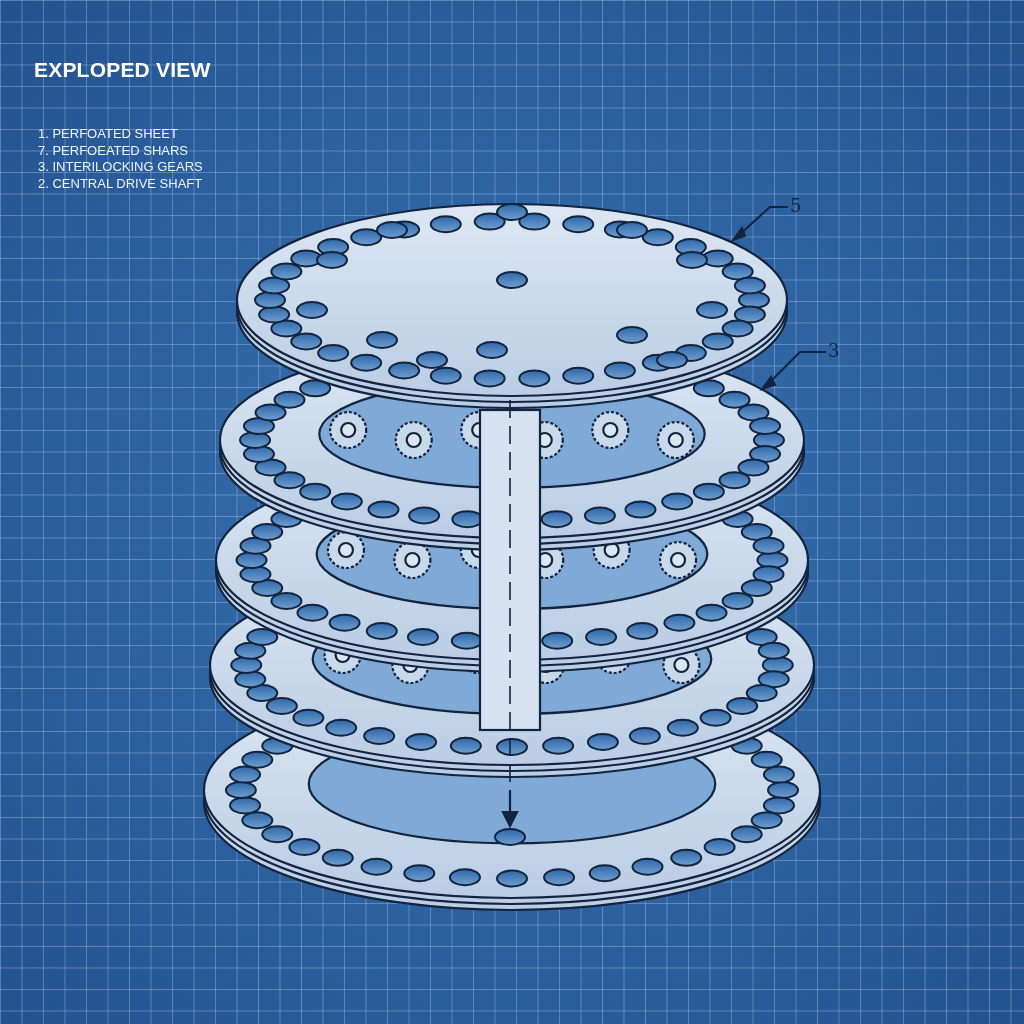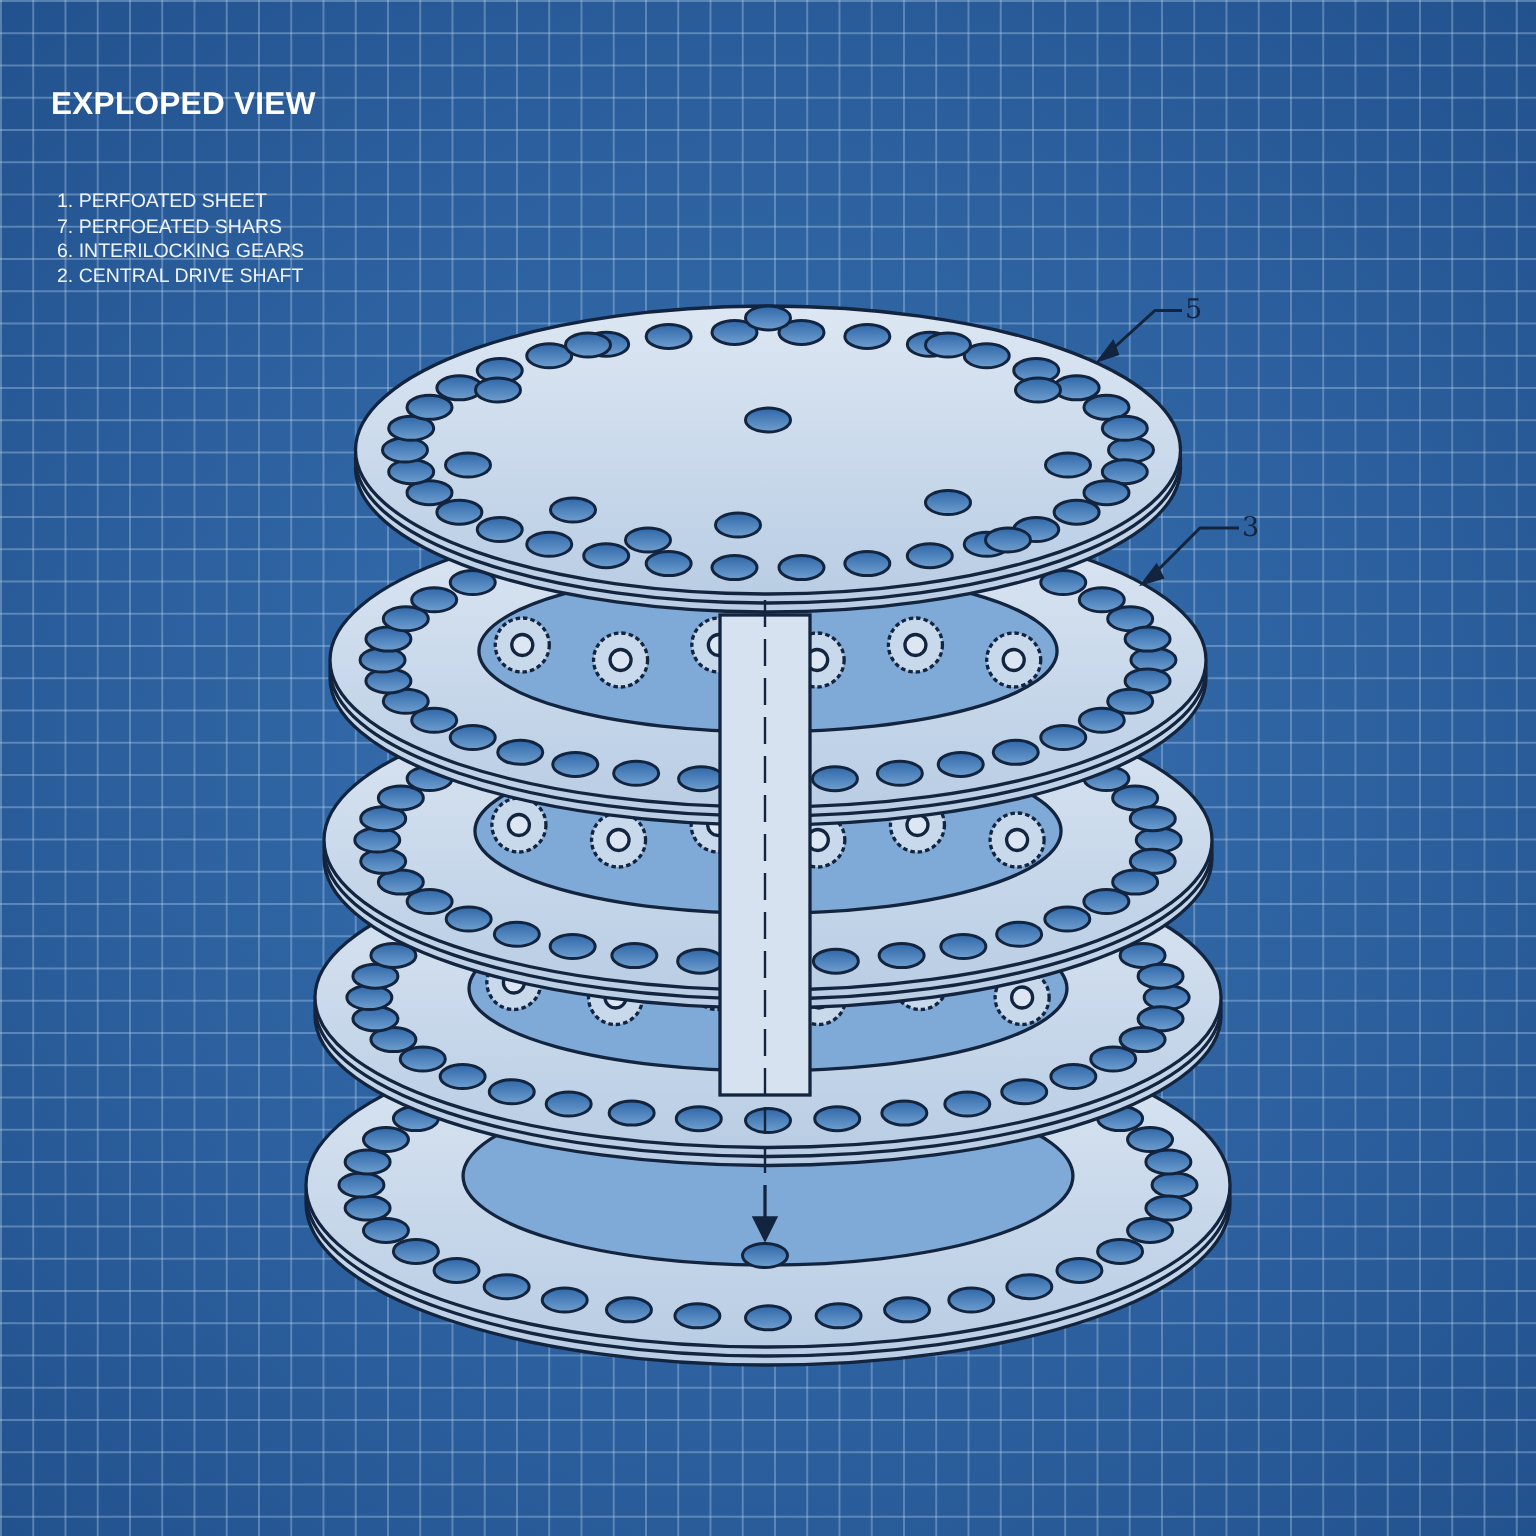--- a/index.html
+++ b/index.html
@@ -22,21 +22,21 @@
 
 <div class="grid"></div>
 
 <div class="title">
   <div>EXPLOPED VIEW</div>
 </div>
 
 <div class="legend">
   <div>1. PERFOATED SHEET</div>
   <div>7. PERFOEATED SHARS</div>
-  <div>6. INTERILOCKING GEARS</div>
+  <div>3. INTERILOCKING GEARS</div>
   <div>2. CENTRAL DRIVE SHAFT</div>
 </div>
 
 <svg width="1024" height="1024" viewBox="0 0 1024 1024">
   <defs>
     <linearGradient id="plateG" x1="0" y1="0" x2="0" y2="1">
       <stop offset="0" stop-color="#dde7f3"></stop>
       <stop offset="1" stop-color="#b9cde4"></stop>
     </linearGradient>
     <linearGradient id="holeG" x1="0" y1="0" x2="0" y2="1">

